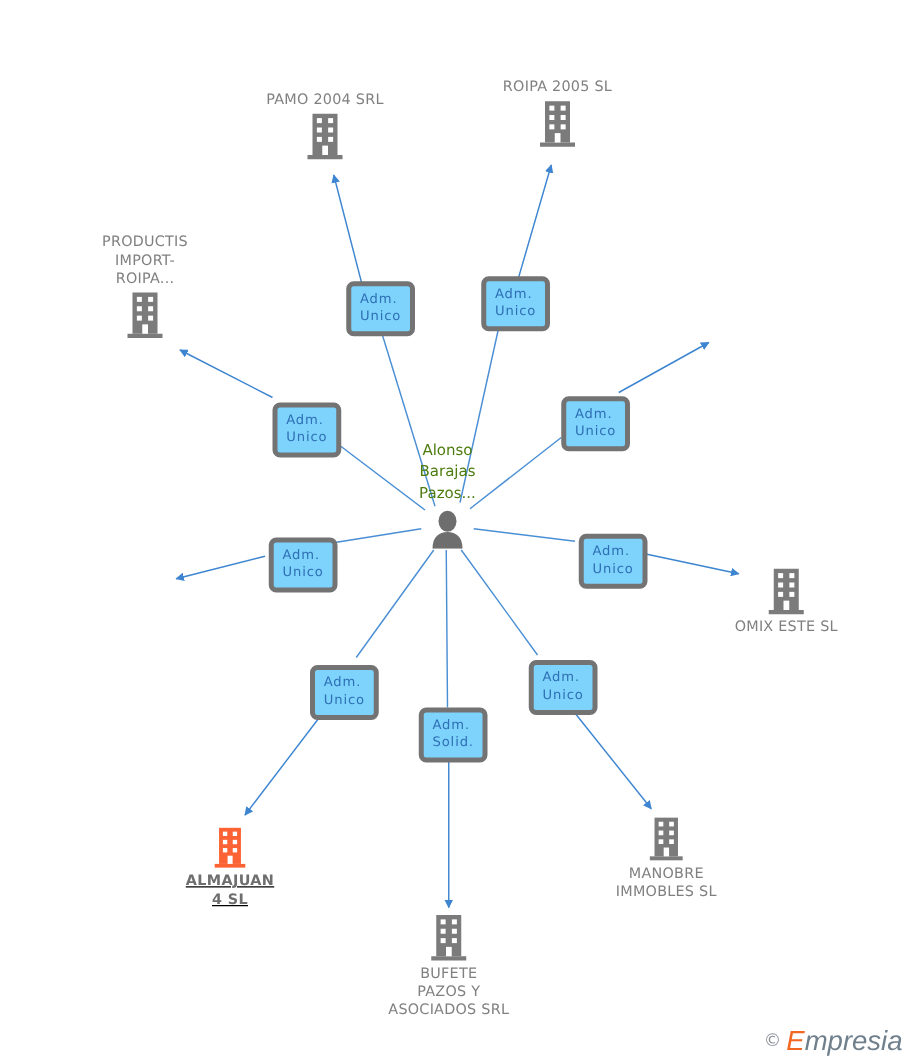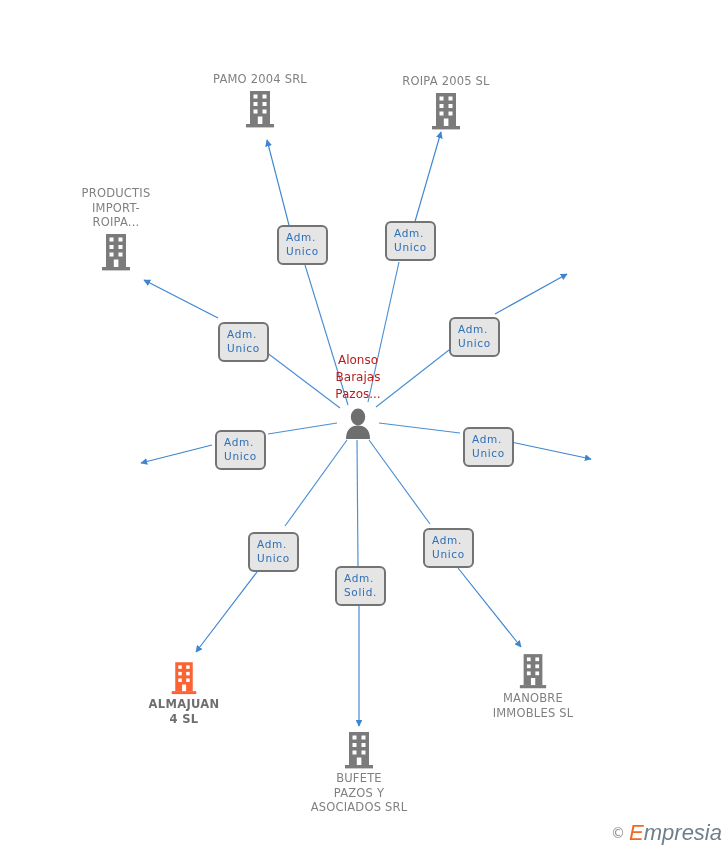--- a/index.html
+++ b/index.html
@@ -62,30 +62,30 @@
   
   .center-node {
     position: absolute;
     width: 180px;
     margin-left: -90px;
     text-align: center;
   }
   .center-label {
     font-size: 12px;
     line-height: 17px;
-    color: #b91c1c;
+    color: #4d7c0f;
     white-space: pre-line;
   }
 
   
   .edge-label {
     position: absolute;
     box-sizing: border-box;
-    background: #e5e5e5;
-    border: 2px solid #737373;
+    background: #7dd3fc;
+    border: 4px solid #737373;
     border-radius: 6px;
     color: #2f6fb5;
     font-size: 10.5px;
     line-height: 13.5px;
     letter-spacing: 0.7px;
     padding: 4px 7px 5px 7px;
     text-align: left;
     white-space: pre-line;
     box-shadow: 0 0 0 0 rgba(0,0,0,0);
   }
@@ -179,21 +179,21 @@
         <rect x="18.5" y="5.5" width="4" height="4" fill="#ffffff"></rect>
         <rect x="9.5" y="13" width="4" height="4" fill="#ffffff"></rect>
         <rect x="18.5" y="13" width="4" height="4" fill="#ffffff"></rect>
         <rect x="9.5" y="20.5" width="4" height="4" fill="#ffffff"></rect>
         <rect x="18.5" y="20.5" width="4" height="4" fill="#ffffff"></rect>
         <rect x="13.8" y="27.5" width="4.6" height="7.5" fill="#ffffff"></rect>
       </svg>
     </div>
   </div>
 
-  <div class="node" style="left:446px; top:74px;text-align:center;">
+  <div class="node" style="left:446px; top:62px;text-align:center;">
     <div class="node-label above">ROIPA 2005 SL</div>
     <div class="icon-wrap">
       <svg width="32" height="40" viewBox="0 0 32 40" xmlns="http://www.w3.org/2000/svg">
         <rect x="6" y="2" width="20" height="33" fill="#7b7b7b"></rect>
         <rect x="2" y="35" width="28" height="3.4" fill="#7b7b7b"></rect>
         <rect x="9.5" y="5.5" width="4" height="4" fill="#ffffff"></rect>
         <rect x="18.5" y="5.5" width="4" height="4" fill="#ffffff"></rect>
         <rect x="9.5" y="13" width="4" height="4" fill="#ffffff"></rect>
         <rect x="18.5" y="13" width="4" height="4" fill="#ffffff"></rect>
         <rect x="9.5" y="20.5" width="4" height="4" fill="#ffffff"></rect>
@@ -217,22 +217,38 @@
         <rect x="18.5" y="13" width="4" height="4" fill="#ffffff"></rect>
         <rect x="9.5" y="20.5" width="4" height="4" fill="#ffffff"></rect>
         <rect x="18.5" y="20.5" width="4" height="4" fill="#ffffff"></rect>
         <rect x="13.8" y="27.5" width="4.6" height="7.5" fill="#ffffff"></rect>
       </svg>
     </div>
   </div>
 
 
 
-
-  <div class="node highlight" style="left:184px; top:660px;">
+  <div class="node" style="left:629px; top:453px;">
+    <div class="icon-wrap">
+      <svg width="32" height="40" viewBox="0 0 32 40" xmlns="http://www.w3.org/2000/svg">
+        <rect x="6" y="2" width="20" height="33" fill="#7b7b7b"></rect>
+        <rect x="2" y="35" width="28" height="3.4" fill="#7b7b7b"></rect>
+        <rect x="9.5" y="5.5" width="4" height="4" fill="#ffffff"></rect>
+        <rect x="18.5" y="5.5" width="4" height="4" fill="#ffffff"></rect>
+        <rect x="9.5" y="13" width="4" height="4" fill="#ffffff"></rect>
+        <rect x="18.5" y="13" width="4" height="4" fill="#ffffff"></rect>
+        <rect x="9.5" y="20.5" width="4" height="4" fill="#ffffff"></rect>
+        <rect x="18.5" y="20.5" width="4" height="4" fill="#ffffff"></rect>
+        <rect x="13.8" y="27.5" width="4.6" height="7.5" fill="#ffffff"></rect>
+      </svg>
+    </div>
+    <div class="node-label below">OMIX ESTE  SL</div>
+  </div>
+
+  <div class="node highlight" style="left:184px; top:660px;text-decoration:underline;">
     <div class="icon-wrap">
       <svg width="28" height="36" viewBox="0 0 32 40" xmlns="http://www.w3.org/2000/svg">
         <rect x="6" y="2" width="20" height="33" fill="#fb6234"></rect>
         <rect x="2" y="35" width="28" height="3.4" fill="#fb6234"></rect>
         <rect x="9.5" y="5.5" width="4" height="4" fill="#ffffff"></rect>
         <rect x="18.5" y="5.5" width="4" height="4" fill="#ffffff"></rect>
         <rect x="9.5" y="13" width="4" height="4" fill="#ffffff"></rect>
         <rect x="18.5" y="13" width="4" height="4" fill="#ffffff"></rect>
         <rect x="9.5" y="20.5" width="4" height="4" fill="#ffffff"></rect>
         <rect x="18.5" y="20.5" width="4" height="4" fill="#ffffff"></rect>

